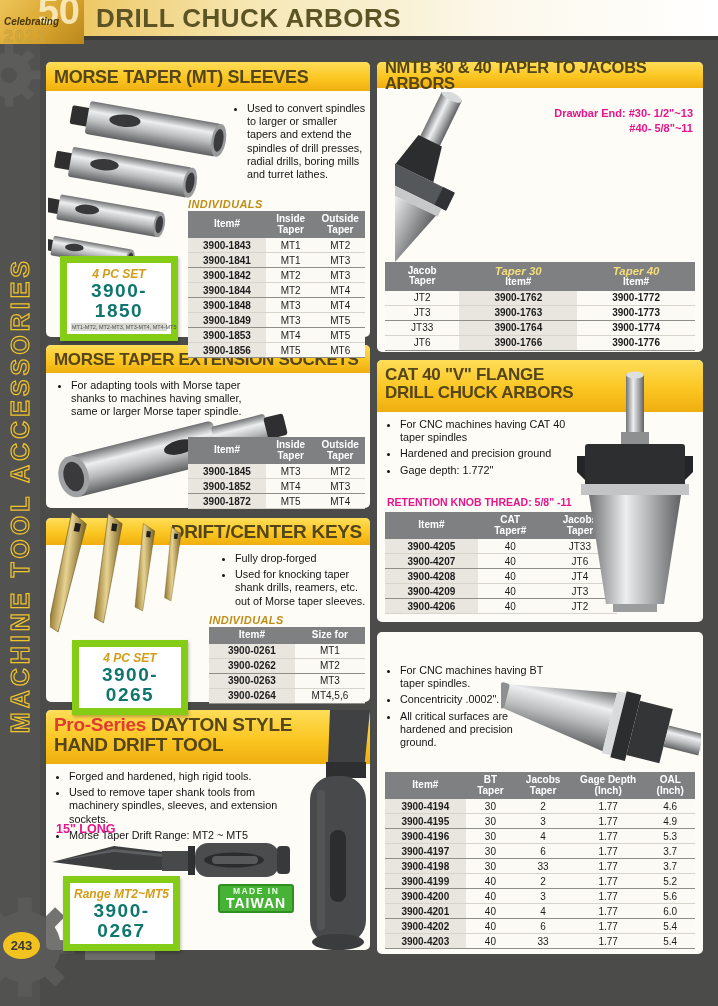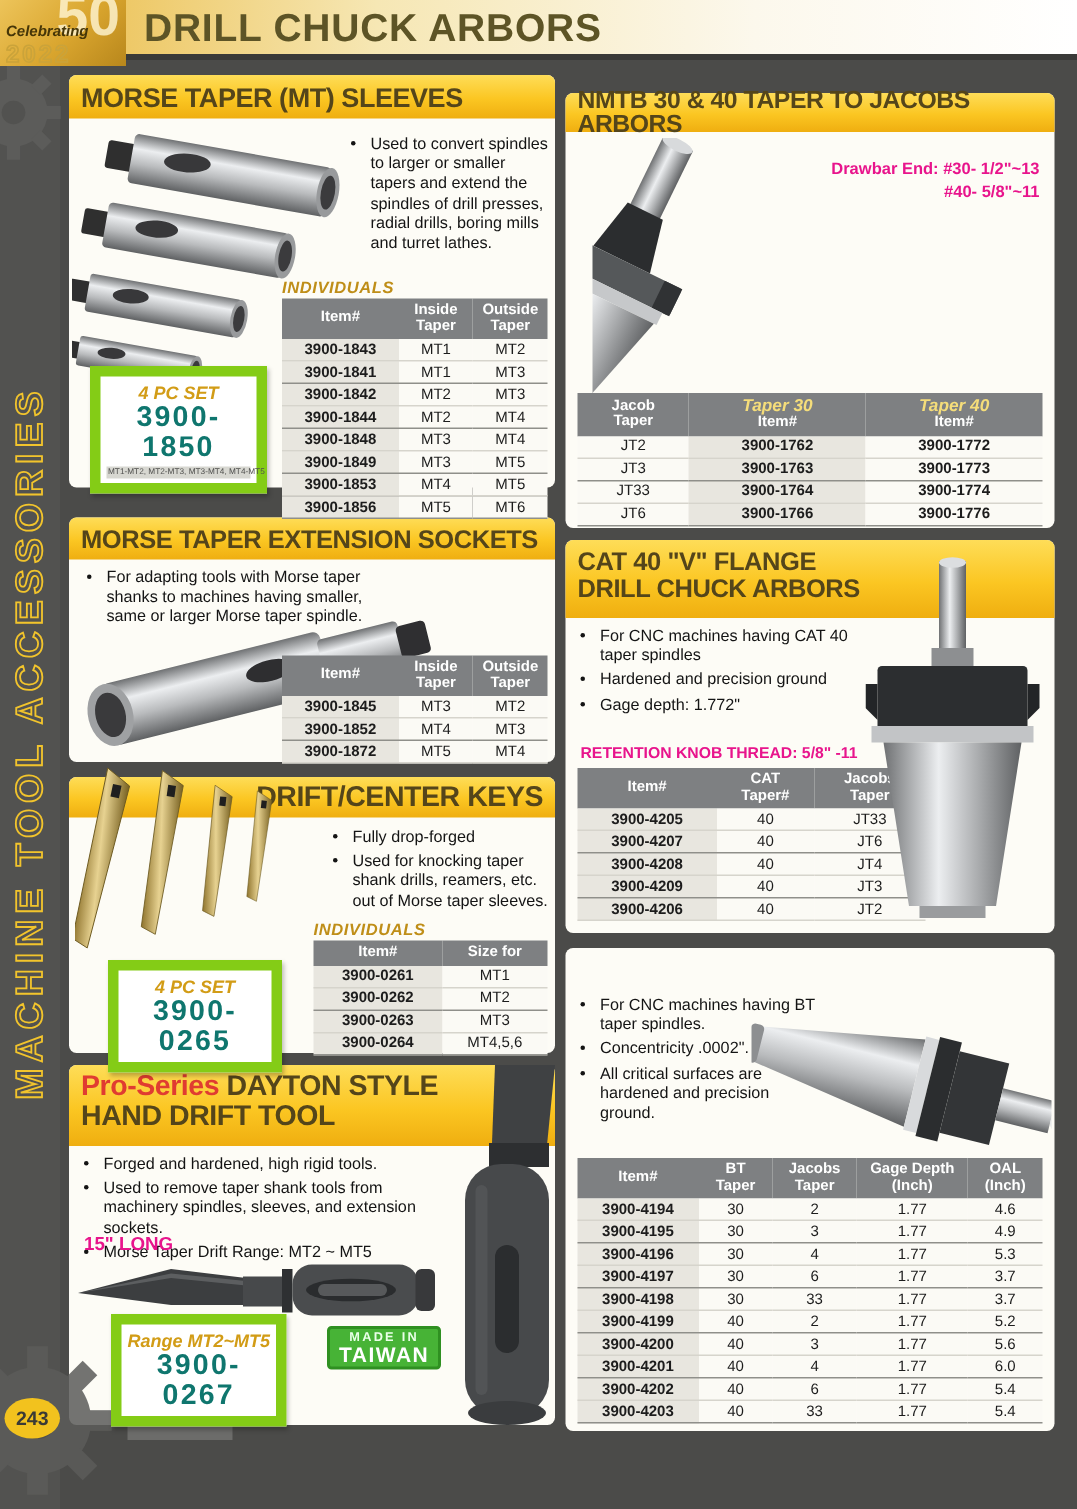--- a/index.html
+++ b/index.html
@@ -146,21 +146,21 @@
               <rect x="24" y="-5" width="12" height="10"></rect>
             </g>
           </g>
         <circle r="9" fill="#4f4f4d"></circle>
         </g>
     </svg>
   </div>
   <div class="step-deco"></div>
   <div class="page-num">243</div>
 
-  <section class="panel" style="left:46px;top:50px;width:324px;height:275px">
+  <section class="panel" style="left:46px;top:62px;width:324px;height:275px">
     <div class="bar" style="height:29px">
         <h2 style="font-size:18px">MORSE TAPER (MT) SLEEVES</h2>
       </div>
     <svg class="svg-img" style="left:2px;top:32px" width="186" height="186" viewBox="0 0 186 186">
       <defs>
         <g id="sleeve">
           <rect x="0" y="7" width="18" height="18" rx="2" fill="#2f2f2f"></rect>
           <rect x="16" y="0" width="128" height="32" rx="3" fill="url(#cylH)"></rect>
           <ellipse cx="52" cy="13" rx="15" ry="6" fill="#38383a" transform="rotate(-6 52 13)"></ellipse>
           <ellipse cx="144" cy="16" rx="7" ry="16" fill="#989a9c"></ellipse>
@@ -390,21 +390,21 @@
     <svg class="svg-img" style="left:4px;top:124px" width="244" height="58" viewBox="0 0 244 58">
       <polygon points="2,28 64,12 114,18 114,36 64,36" fill="#3c3e40"></polygon>
       <polygon points="2,28 64,15 114,20 114,23 64,18" fill="#6a6c6e" opacity="0.7"></polygon>
       <rect x="112" y="17" width="26" height="20" fill="#47494b"></rect>
       <rect x="138" y="12" width="7" height="29" fill="#2e3032"></rect>
       <rect x="145" y="9" width="84" height="34" rx="13" fill="#4a4c4e"></rect>
       <ellipse cx="184" cy="26" rx="30" ry="7.5" fill="#2a2c2e"></ellipse>
       <rect x="162" y="22" width="46" height="8" rx="4" fill="#57595b"></rect>
       <rect x="227" y="12" width="13" height="28" rx="4" fill="#38393b"></rect>
     </svg>
-    <div class="set-box" style="left:28px;top:166px;width:117px">
+    <div class="set-box" style="left:17px;top:166px;width:117px">
       <div class="set-label">Range MT2~MT5</div>
       <div class="set-item">3900-0267</div>
     </div>
     <div class="made-in" style="left:172px;top:174px">
       <div class="l1">MADE IN</div>
       <div class="l2">TAIWAN</div>
     </div>
   </section>
 
   <section class="panel" style="left:377px;top:62px;width:326px;height:290px">

